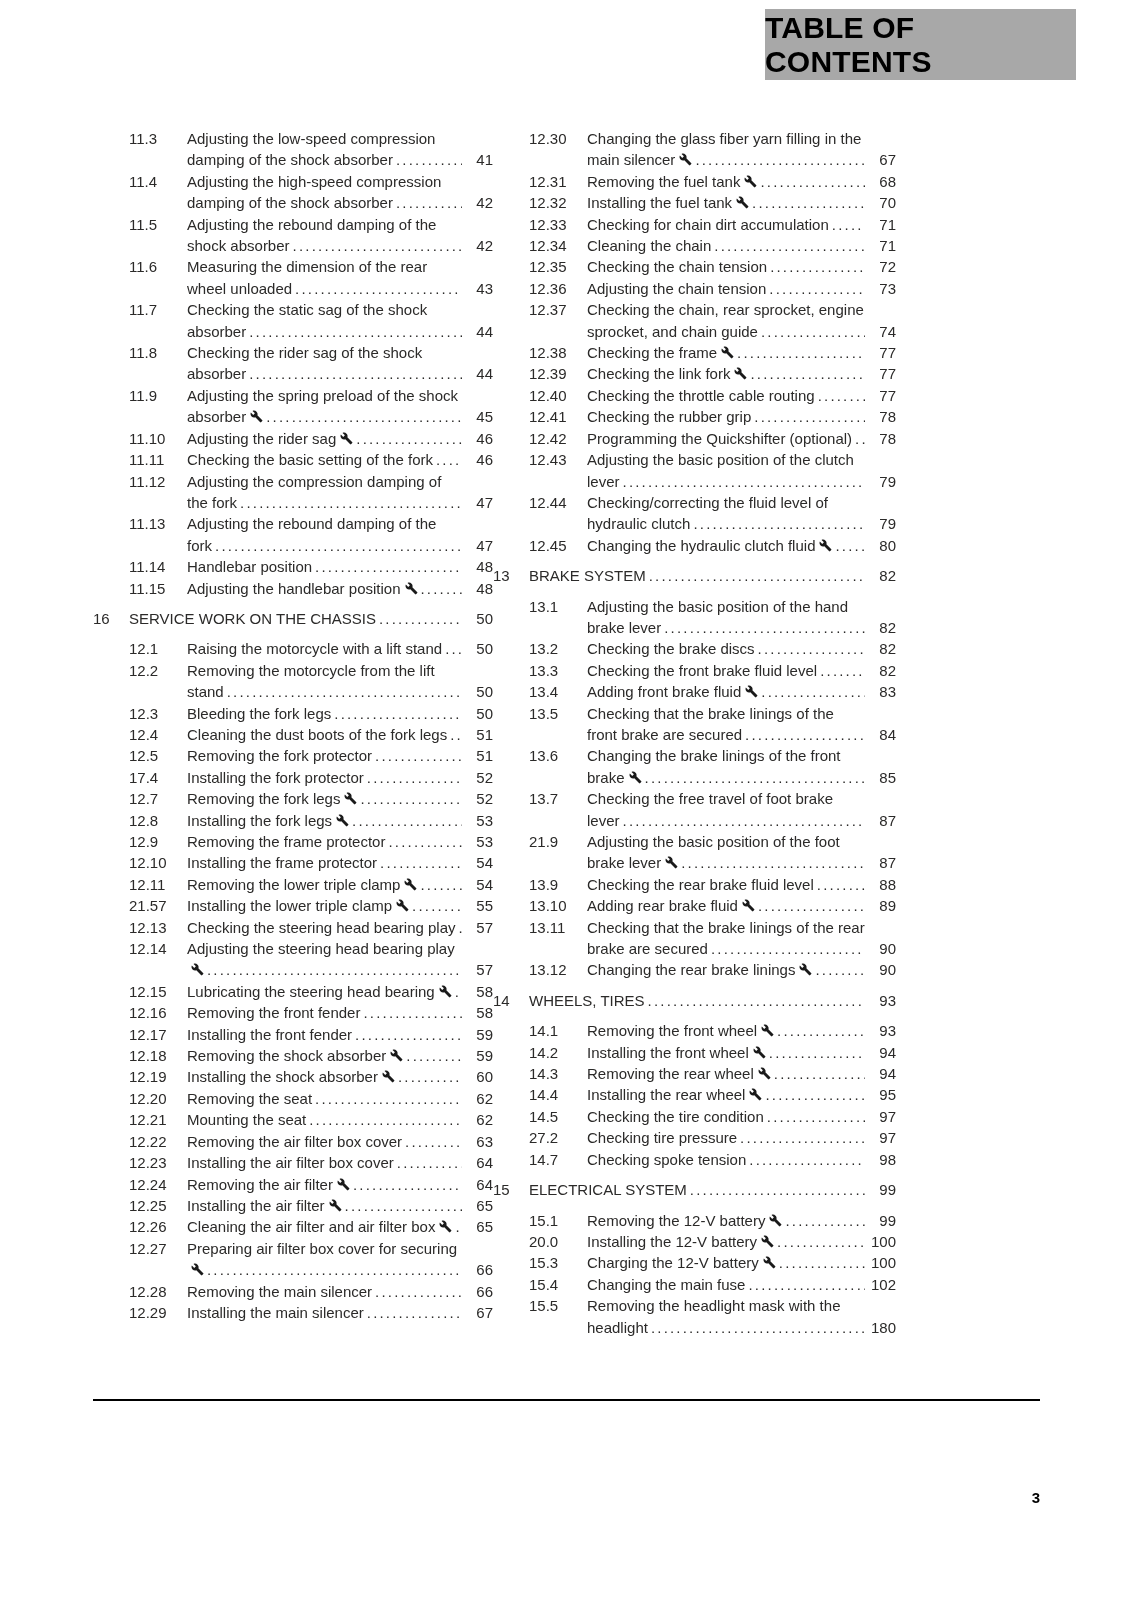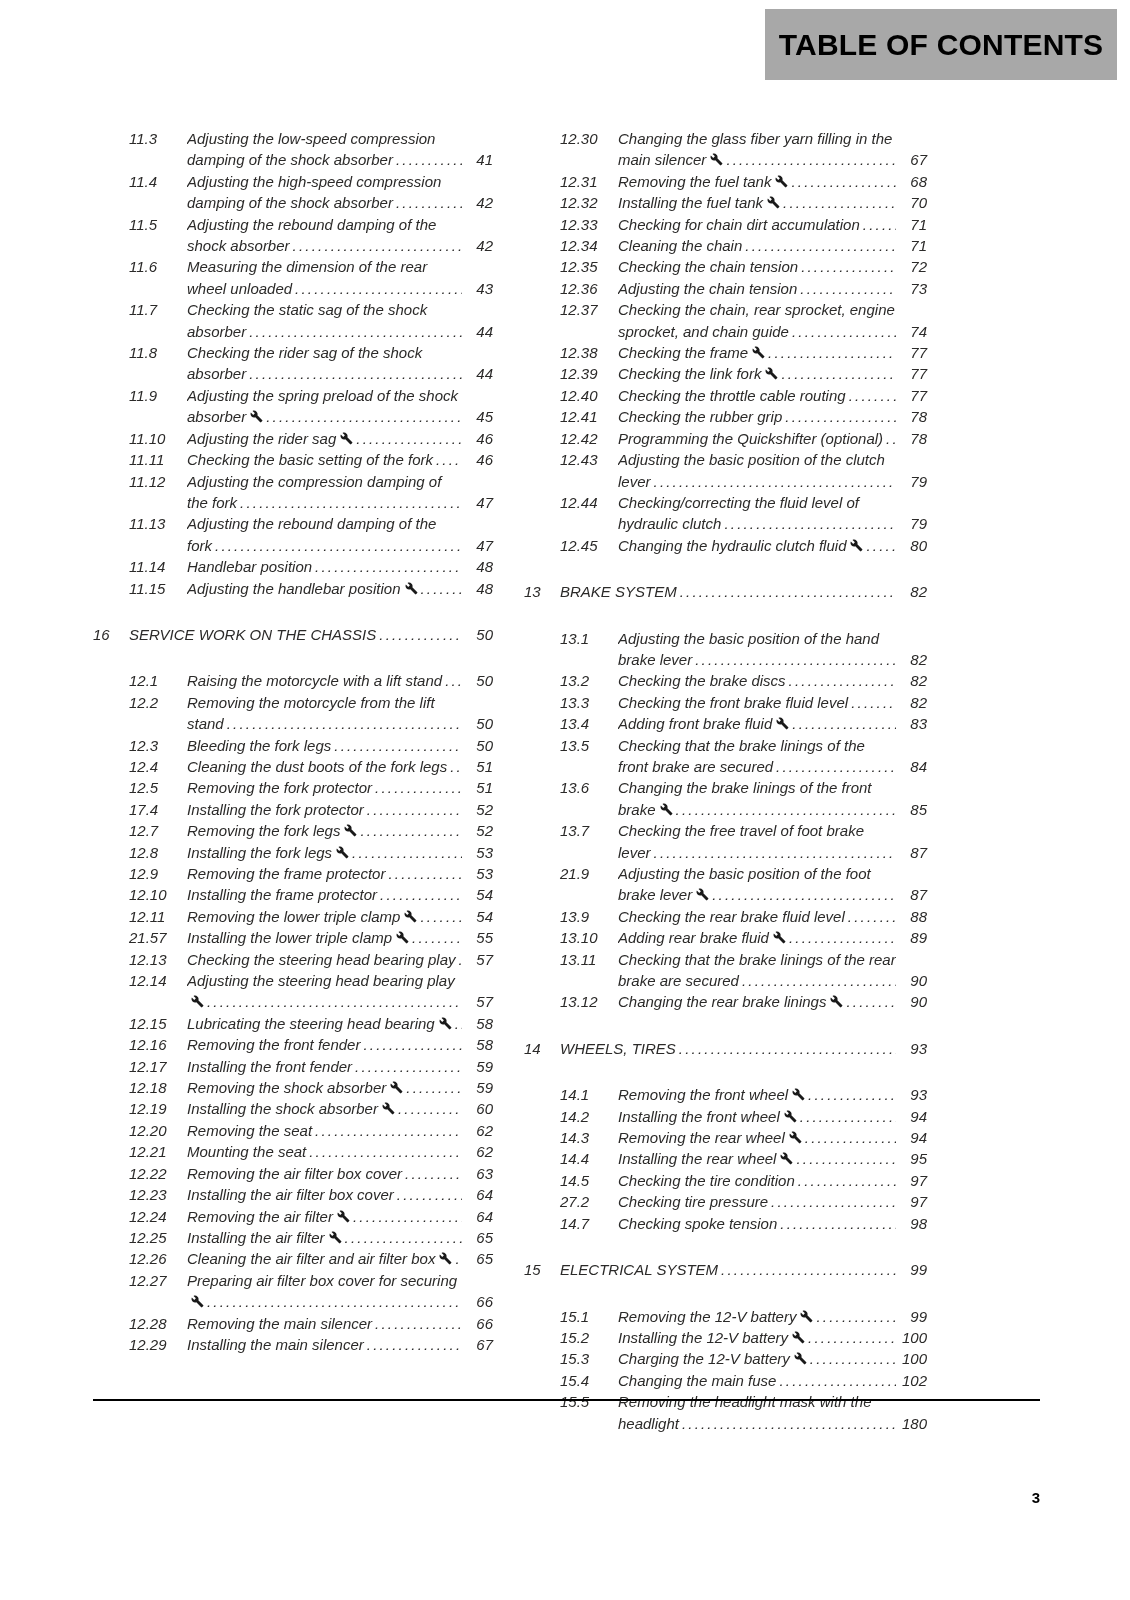--- a/index.html
+++ b/index.html
@@ -4,38 +4,38 @@
 <style>
   * { margin: 0; padding: 0; box-sizing: border-box; }
   html, body { background: #ffffff; }
   body {
     width: 1130px; height: 1600px; position: relative;
     font-family: "Liberation Sans", "DejaVu Sans", sans-serif;
     color: #2b2a29;
     overflow: hidden;
   }
   .header-box {
-    position: absolute; top: 9px; left: 765px; width: 352px; height: 71px;
+    position: absolute; top: 9px; left: 765px; width: 311px; height: 71px;
     background: #a8a8a8;
     display: flex; align-items: center; justify-content: center;
   }
   .header-title {
     font-size: 30px; font-weight: 700; color: #000000; letter-spacing: 0.2px;
   }
   .columns {
     position: absolute; top: 128px; left: 93px;
-    display: flex; gap: 31px; font-style: italic;
+    display: flex; 
   }
   .col { width: 400px; font-size: 15px; line-height: 21.4px; }
   .col-right { width: 403px; }
 
   .row { display: flex; }
   .row.sub { padding-left: 36px; }
   .row.sub .num { flex: 0 0 58px; }
-  .row.section { margin: 25px 0; }
+  .row.section { margin: 9px 0; }
   .row.section .num { flex: 0 0 36px; }
 
   .body { flex: 1 1 auto; min-width: 0; display: flex; align-items: flex-end; }
   .ttl { flex: 1 1 auto; min-width: 0; position: relative; overflow: hidden; margin-right: 4px; }
   .leader {
     position: absolute; padding-left: 3px; letter-spacing: 2.2px;
     white-space: nowrap; color: #2b2a29;
   }
   .pg { flex: 0 0 auto; min-width: 27px; text-align: right; white-space: nowrap; }
 
@@ -696,21 +696,21 @@
         <div class="row sub">
           <span class="num">15.1</span>
           <span class="body">
             <span class="ttl">Removing the 12-V battery<svg class="wrench" viewBox="0 0 24 24" aria-hidden="true">
                 <path d="M22.7 19l-9.1-9.1c.9-2.3.4-5-1.5-6.9-2-2-5-2.4-7.4-1.3L9 6 6 9 1.6 4.7C.4 7.1.9 10.1 2.9 12.1c1.9 1.9 4.6 2.4 6.9 1.5l9.1 9.1c.4.4 1 .4 1.4 0l2.3-2.3c.5-.4.5-1.1.1-1.4z"></path>
               </svg><span class="leader">............................................................................................................................................</span></span>
             <span class="pg">99</span>
           </span>
         </div>
         <div class="row sub">
-          <span class="num">15.2</span>
+          <span class="num">20.0</span>
           <span class="body">
             <span class="ttl">Installing the 12-V battery<svg class="wrench" viewBox="0 0 24 24" aria-hidden="true">
                 <path d="M22.7 19l-9.1-9.1c.9-2.3.4-5-1.5-6.9-2-2-5-2.4-7.4-1.3L9 6 6 9 1.6 4.7C.4 7.1.9 10.1 2.9 12.1c1.9 1.9 4.6 2.4 6.9 1.5l9.1 9.1c.4.4 1 .4 1.4 0l2.3-2.3c.5-.4.5-1.1.1-1.4z"></path>
               </svg><span class="leader">............................................................................................................................................</span></span>
             <span class="pg">100</span>
           </span>
         </div>
         <div class="row sub">
           <span class="num">15.3</span>
           <span class="body">

